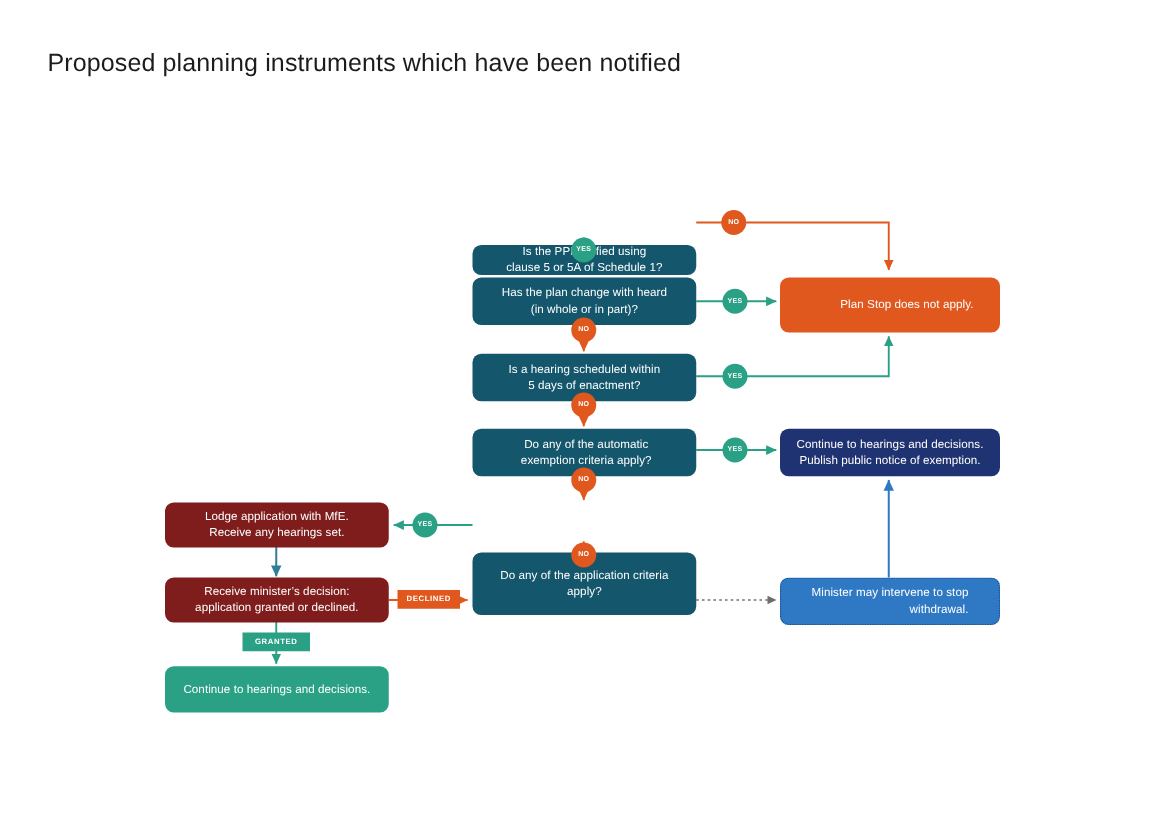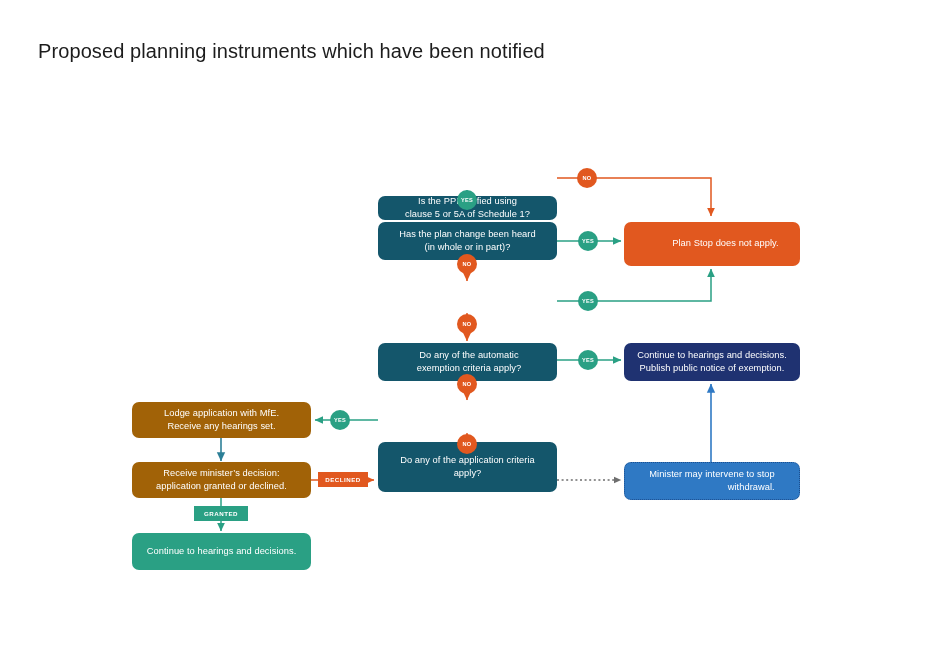--- a/index.html
+++ b/index.html
@@ -54,21 +54,21 @@
     text-align: center;
     color: #ffffff;
     font-size: 9.3px;
     line-height: 1.42;
     padding: 3px 9px;
     letter-spacing: 0.05px;
   }
   .node span { display: block; }
 
   .n-darkteal { background: #14566b; }
-  .n-teal     { background: #a16207; }
+  .n-teal     { background: #7f1d1d; }
   .n-orange   { background: #e1581f; padding-left: 36px; }
   .n-navy     { background: #1f3271; }
   .n-blue     { background: #2f79c4; border: 1.6px dotted #1c4f8f; }
   .n-green    { background: #2aa084; }
 
   .badge-circle {
     position: absolute;
     box-sizing: border-box;
     border-radius: 50%;
     display: flex;
@@ -156,25 +156,31 @@
 
   <div class="node n-darkteal" style="left:378px; top:160px; width:179px; height:24px;margin-top:36px;">
     <div>
       <span>Is the PPI notified using</span>
       <span>clause 5 or 5A of Schedule 1?</span>
     </div>
   </div>
 
   <div class="node n-darkteal" style="left:378px; top:222px; width:179px; height:38px;">
     <div>
-      <span>Has the plan change been heard</span>
+      <span>Has the plan change with heard</span>
       <span>(in whole or in part)?</span>
     </div>
   </div>
 
+  <div class="node n-darkteal" style="left:378px; top:283px; width:179px; height:38px;">
+    <div>
+      <span>Is a hearing scheduled within</span>
+      <span>5 days of enactment?</span>
+    </div>
+  </div>
 
   <div class="node n-darkteal" style="left:378px; top:343px; width:179px; height:38px;padding-left:12px;">
     <div>
       <span>Do any of the automatic</span>
       <span>exemption criteria apply?</span>
     </div>
   </div>
 
   <div class="node n-darkteal" style="left:378px; top:398px; width:179px; height:50px;margin-top:44px;">
     <div>

